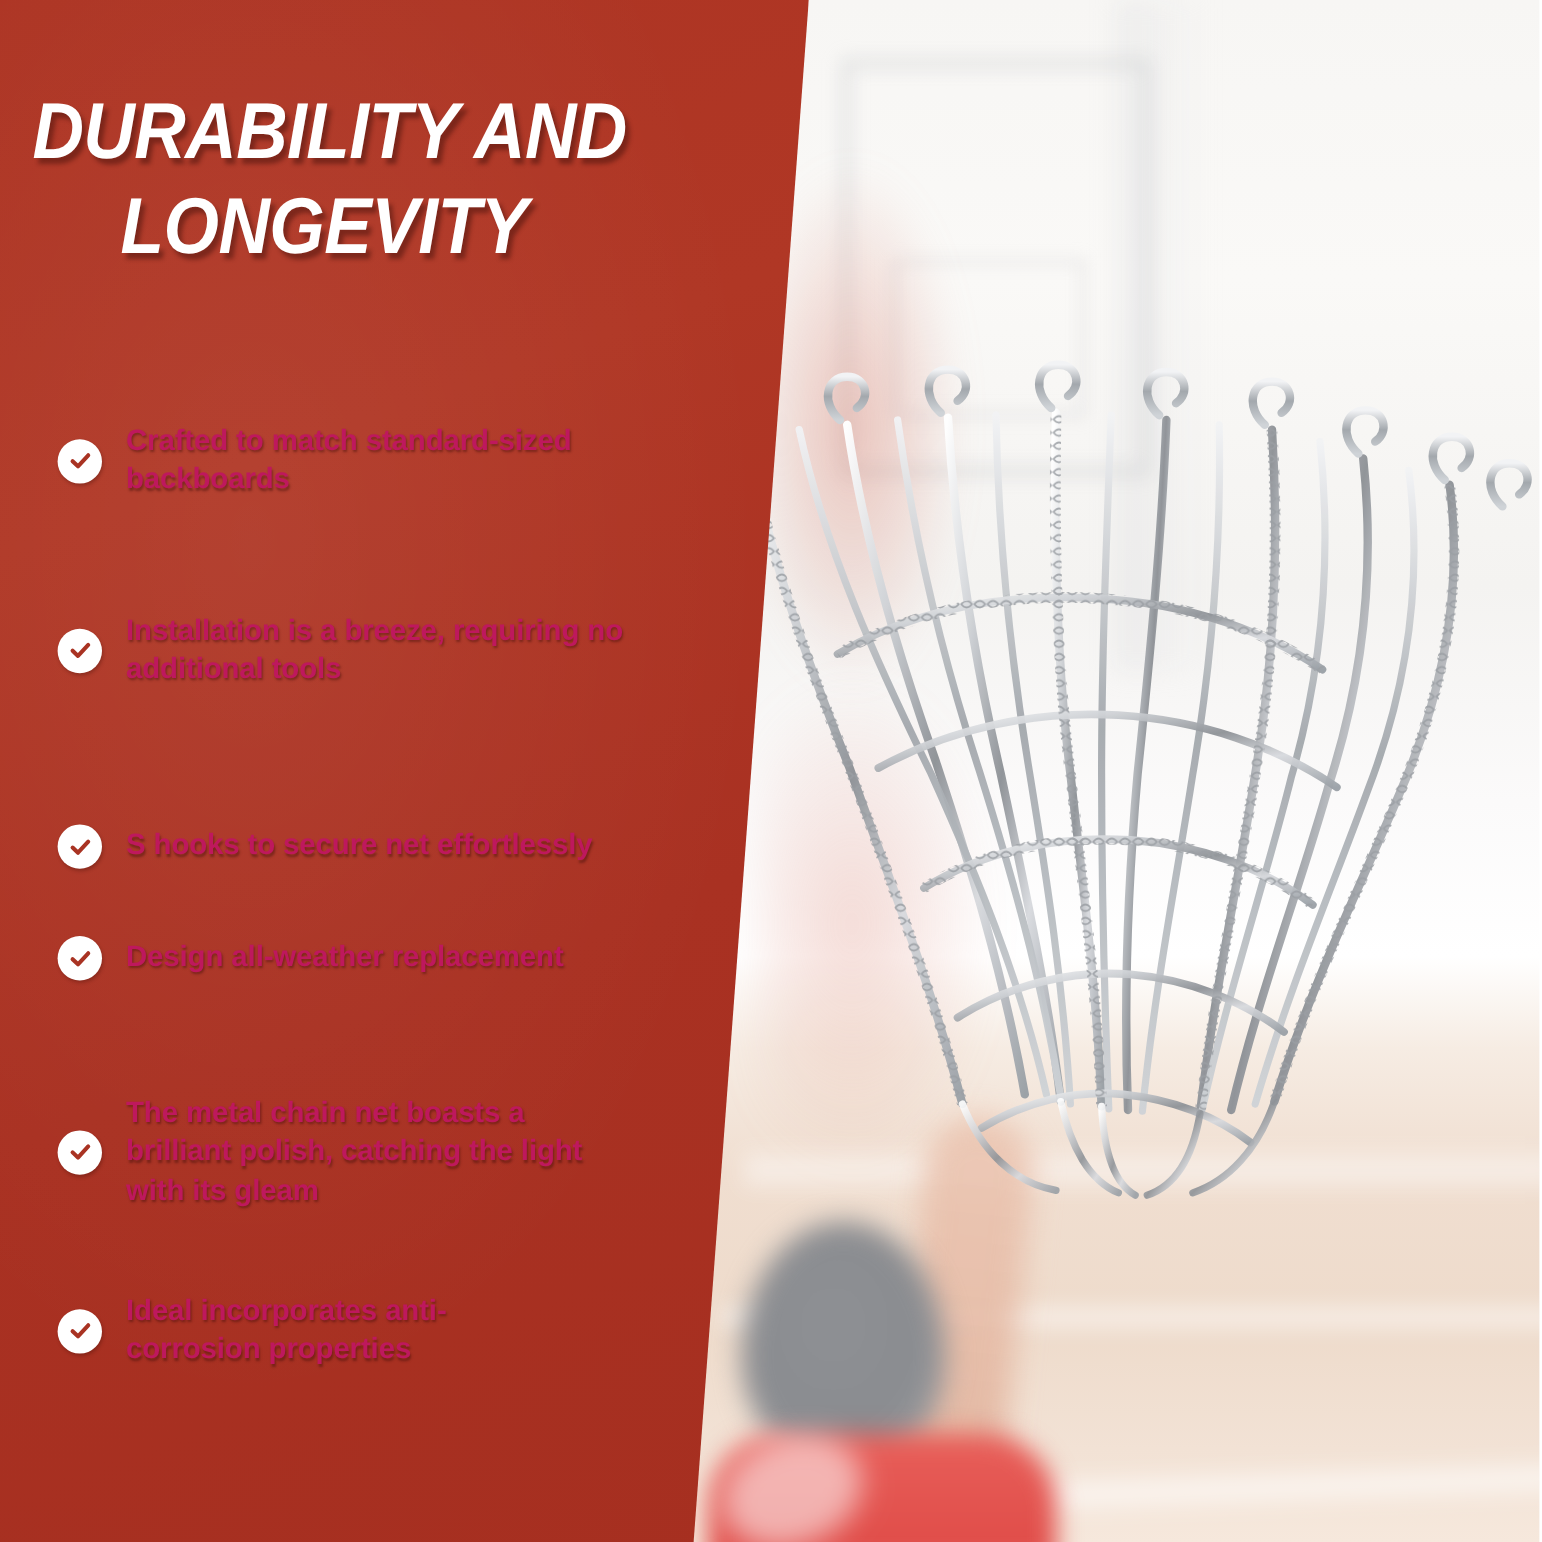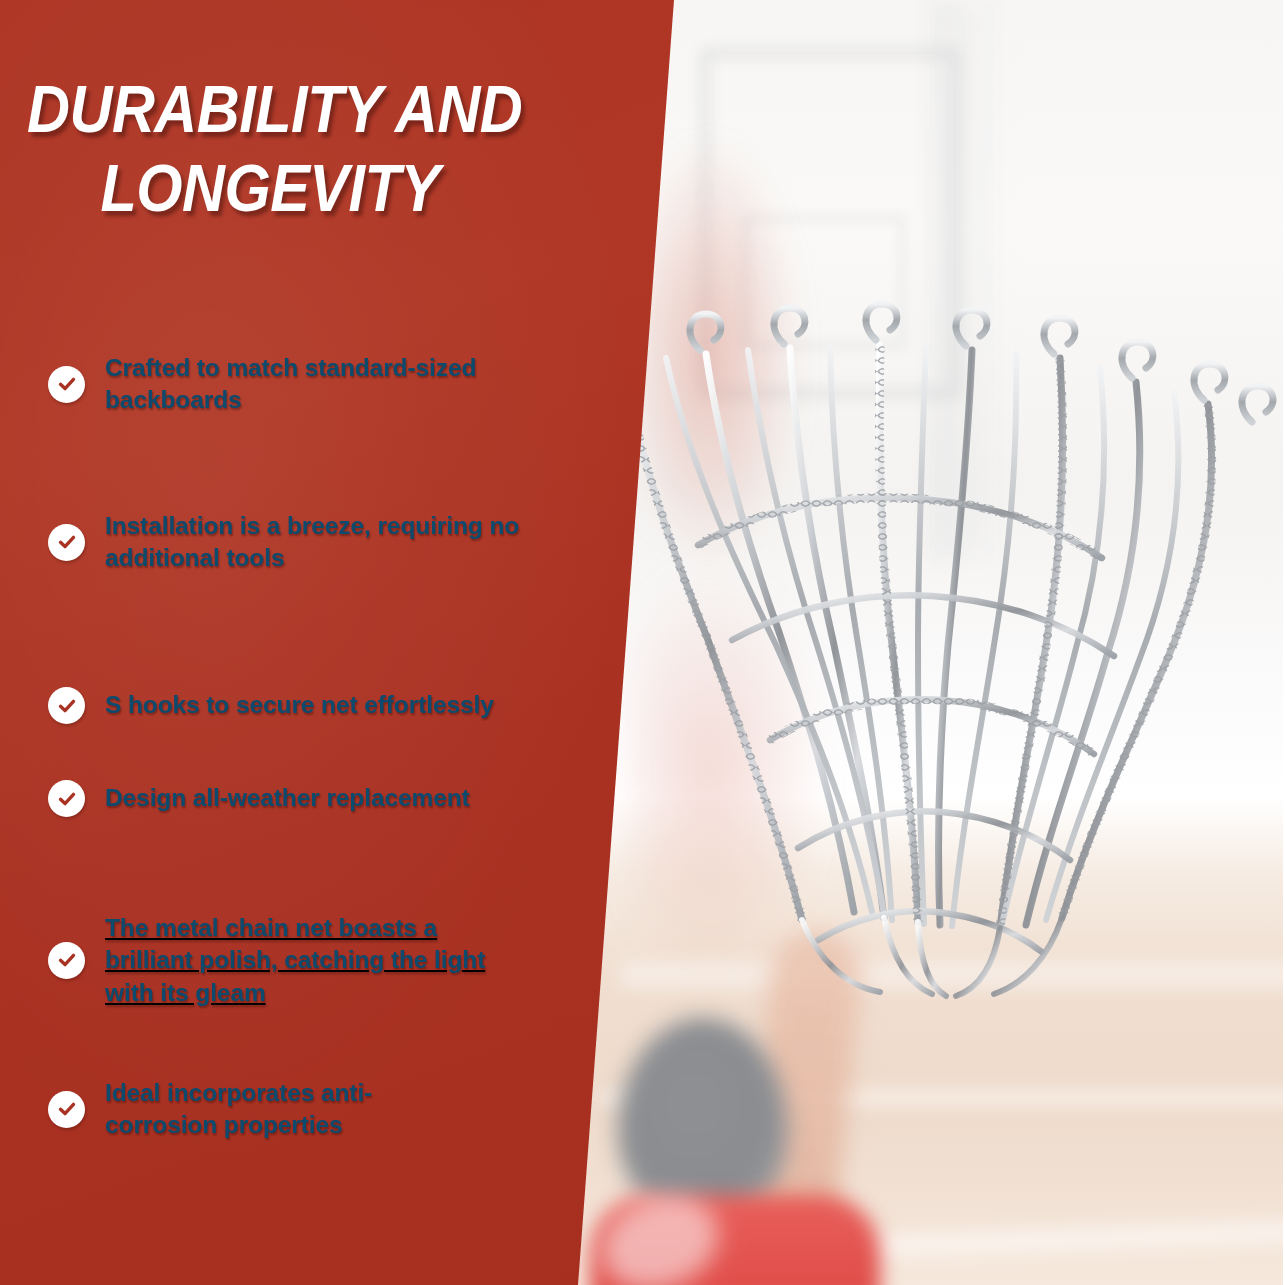--- a/index.html
+++ b/index.html
@@ -199,21 +199,21 @@
     align-items: center;
     justify-content: center;
     box-shadow: 1px 2px 3px rgba(60,14,8,0.30);
     margin-right: 20px;
   }
   .check-badge svg { display: block; }
   .bullet-text {
     font-size: 24.5px;
     font-weight: bold;
     line-height: 1.32;
-    color: #0c4a6e;
+    color: #be185d;
     text-shadow: 1px 2px 2px rgba(60,14,8,0.45);
     letter-spacing: -0.1px;
   }
 </style>
 </head>
 <body>
 
 <div id="canvas">
 
   <div class="photo">
@@ -355,21 +355,21 @@
 
     <div class="bullet" style="left:48px; top:780px;">
       <span class="check-badge">
         <svg width="22" height="22" viewBox="0 0 22 22">
             <path d="M4.5 11.3 L9 15.6 L17.5 6.4" fill="none" stroke="#A93323" stroke-width="3.4" stroke-linecap="round" stroke-linejoin="round"></path>
           </svg>
       </span>
       <span class="bullet-text">Design all-weather replacement</span>
     </div>
 
-    <div class="bullet" style="left:48px; top:912px; width:460px;text-decoration:underline;">
+    <div class="bullet" style="left:48px; top:912px; width:460px;">
       <span class="check-badge">
         <svg width="22" height="22" viewBox="0 0 22 22">
             <path d="M4.5 11.3 L9 15.6 L17.5 6.4" fill="none" stroke="#A93323" stroke-width="3.4" stroke-linecap="round" stroke-linejoin="round"></path>
           </svg>
       </span>
       <span class="bullet-text">The metal chain net boasts a brilliant polish, catching the light with its gleam</span>
     </div>
 
     <div class="bullet" style="left:48px; top:1077px; width:420px;">
       <span class="check-badge">

